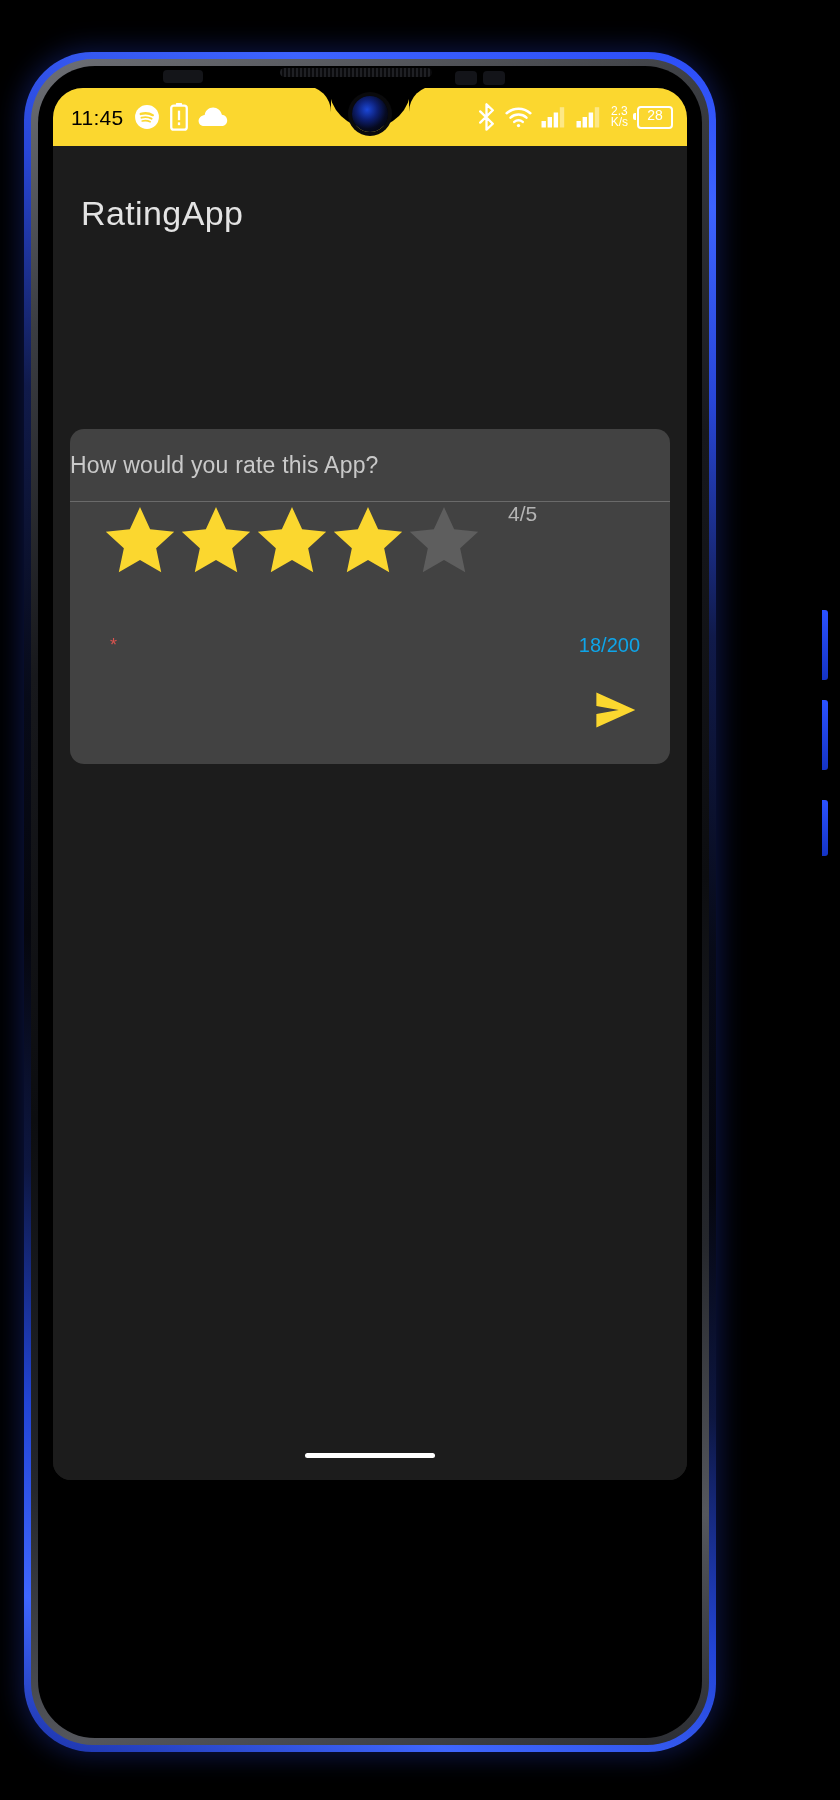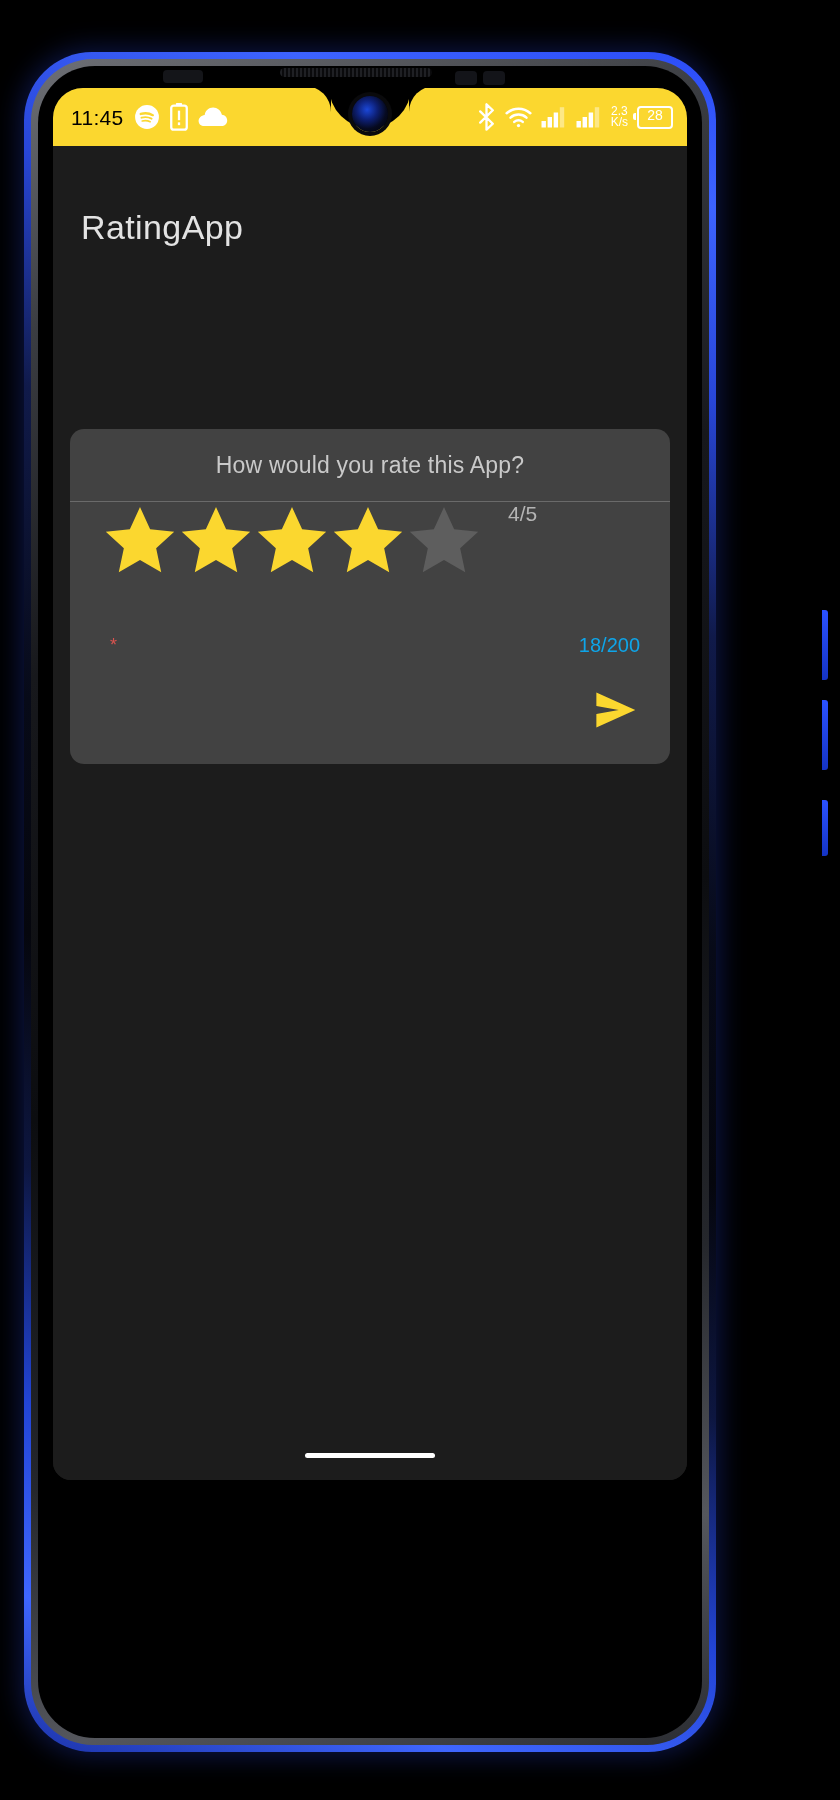--- a/index.html
+++ b/index.html
@@ -220,42 +220,41 @@
     position: absolute;
     left: 0;
     top: 58px;
     width: 634px;
     height: 1334px;
     background: #1c1c1c;
   }
   #app-title {
     position: absolute;
     left: 28px;
-    top: 62px;
+    top: 48px;
     color: #e3e3e3;
     font-size: 34px;
     font-weight: 400;
     letter-spacing: 0.4px;
   }
 
   
   #rating-card {
     position: absolute;
     left: 17px;
     top: 283px;
     width: 600px;
     border-radius: 14px;
     background: #424242;
     overflow: hidden;
   }
   #card-header {
     height: 72px;
     display: flex;
     align-items: center;
-    justify-content: center;
     border-bottom: 1px solid #6a6a6a;
   }
   #card-header-title {
     color: #c9c9c9;
     font-size: 23px;
     letter-spacing: 0.2px;
   }
   #card-body {
     padding: 0;
   }

